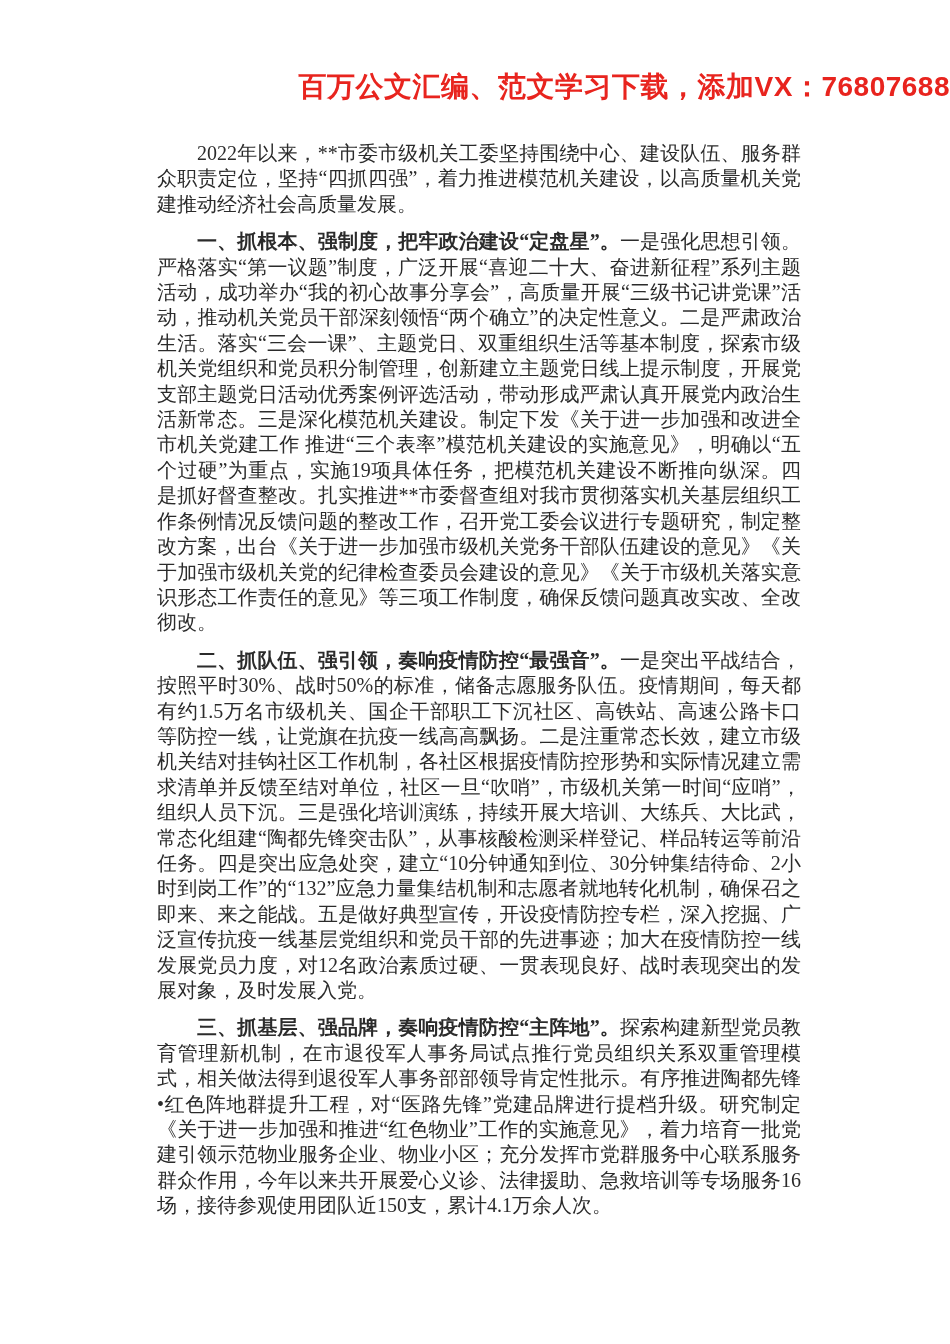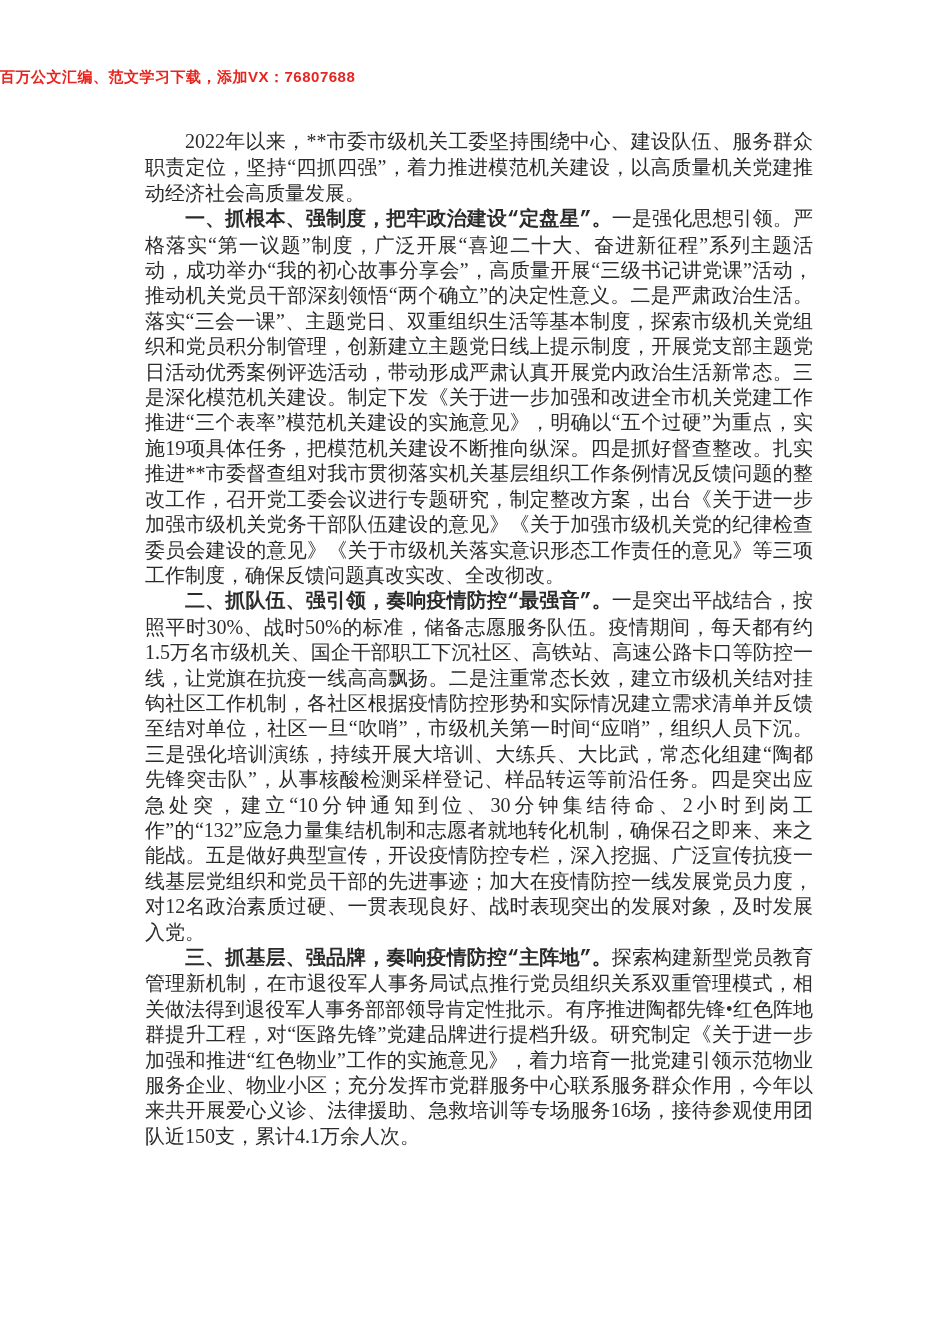--- a/index.html
+++ b/index.html
@@ -12,48 +12,47 @@
     width: 950px;
     height: 1344px;
     background: #ffffff;
     overflow: hidden;
   }
   .promo-header {
     position: absolute;
     top: 68px;
     left: 0;
     width: 100%;
-    text-align: left;
+    text-align: right;
     font-family: "Liberation Sans", "DejaVu Sans", sans-serif;
     font-weight: bold;
-    font-size: 15px;
+    font-size: 28px;
     letter-spacing: 0.5px;
     color: #e8241e;
     white-space: nowrap;
   }
   .doc-body {
     position: absolute;
     top: 129px;
     left: 145px;
     width: 668px;
     font-family: "Liberation Serif", "DejaVu Serif", serif;
     font-size: 20px;
     line-height: 25.4px;
     color: #2b2b2b;
     text-align: justify;
     text-justify: inter-ideograph;
   }
   .doc-body p {
-    margin: 0;
+    margin: 12px;
     padding: 0;
     text-indent: 2em;
   }
   .lead {
     font-weight: bold;
-    font-family: Liberation Mono, monospace;
   }
 </style>
 </head>
 <body>
 
 <div class="page">
 
   <div class="promo-header">百万公文汇编、范文学习下载，添加VX：76807688</div>
 
   <div class="doc-body">

